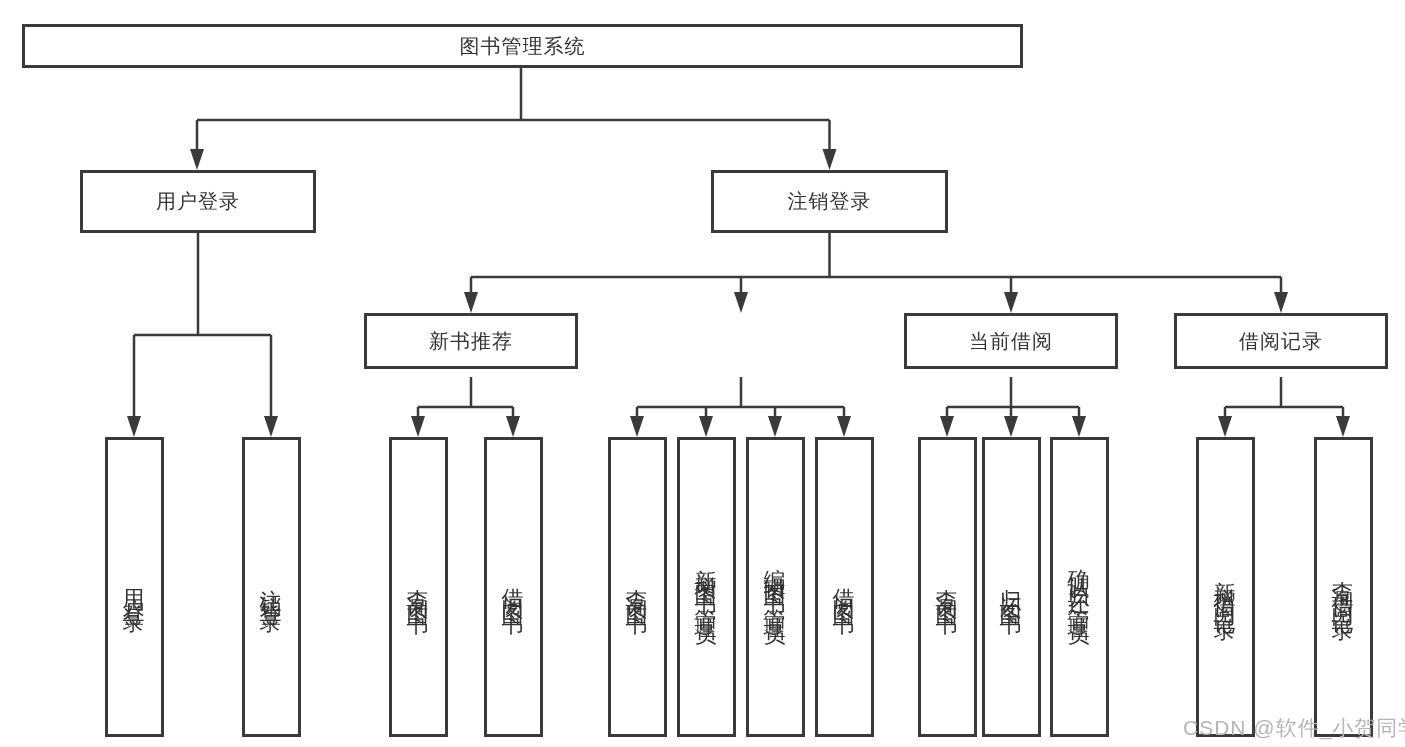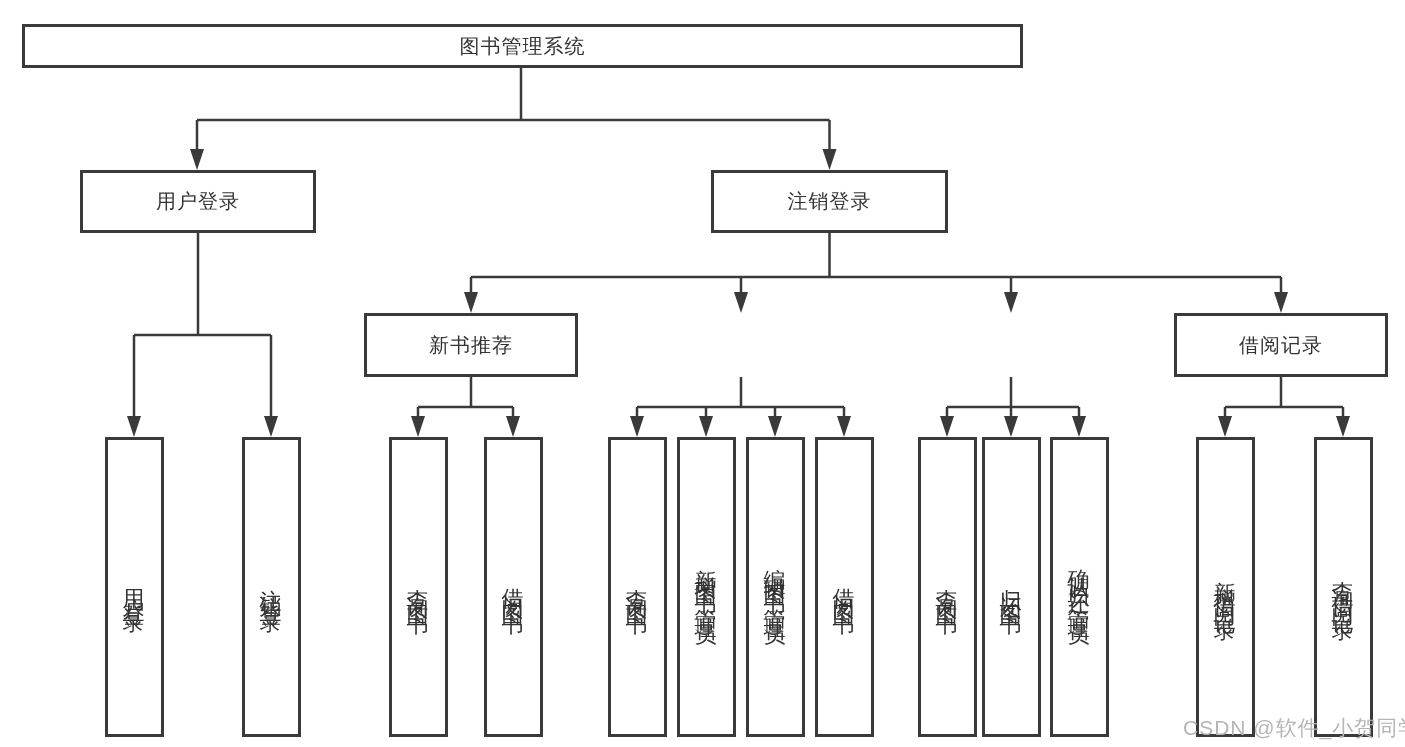--- a/index.html
+++ b/index.html
@@ -35,21 +35,21 @@
     writing-mode:vertical-rl;
     text-orientation:mixed;
     text-align:center;
     line-height:53px;       
     font-size:22px;
     letter-spacing:8px;
     width:59px;height:300px;
     top:437px;
   }
   .lv1{width:236px;height:63px;top:170px;}
-  .lv2{width:214px;height:64px;top:313px;}
+  .lv2{width:214px;height:56px;top:313px;}
   .watermark{
     position:absolute;
     left:1183px;top:714px;
     font-size:21px;
     color:var(--watermark);
     letter-spacing:1px;
     z-index:5;
     white-space:nowrap;
   }
 </style>
@@ -119,20 +119,21 @@
     <polygon points="1218,416 1232,416 1225,437"></polygon>
     <polygon points="1336,416 1350,416 1343,437"></polygon>
   </svg>
 
   <div class="box" style="left:22px;top:24px;width:1001px;height:44px;">图书管理系统</div>
 
   <div class="box lv1" style="left:80px;">用户登录</div>
   <div class="box lv1" style="left:711px;width:237px;">注销登录</div>
 
   <div class="box lv2" style="left:364px;">新书推荐</div>
+  <div class="box lv2" style="left:904px;">当前借阅</div>
   <div class="box lv2" style="left:1174px;">借阅记录</div>
 
   <div class="box leaf" style="left:104.5px;">用户登录</div>
   <div class="box leaf" style="left:241.5px;">注销登录</div>
 
   <div class="box leaf" style="left:388.5px;">查询图书</div>
   <div class="box leaf" style="left:483.5px;">借阅图书</div>
 
   <div class="box leaf" style="left:607.5px;">查询图书</div>
   <div class="box leaf" style="left:676.5px;">新增图书（管理员）</div>

